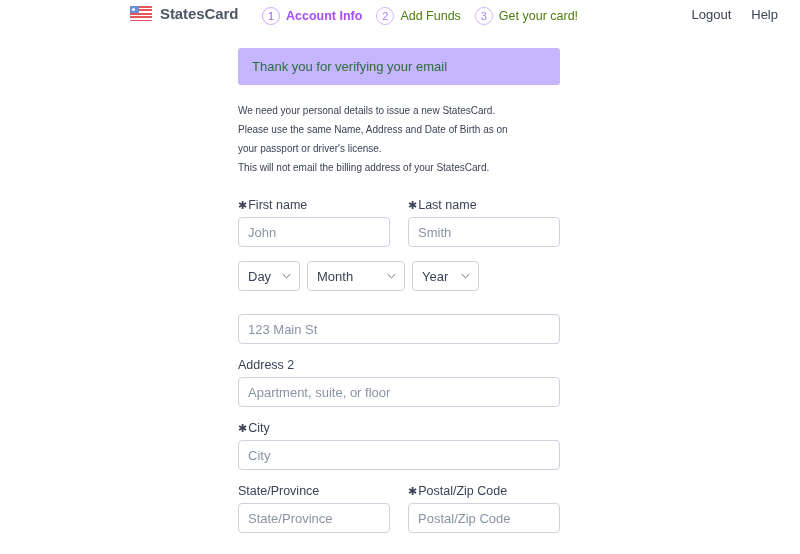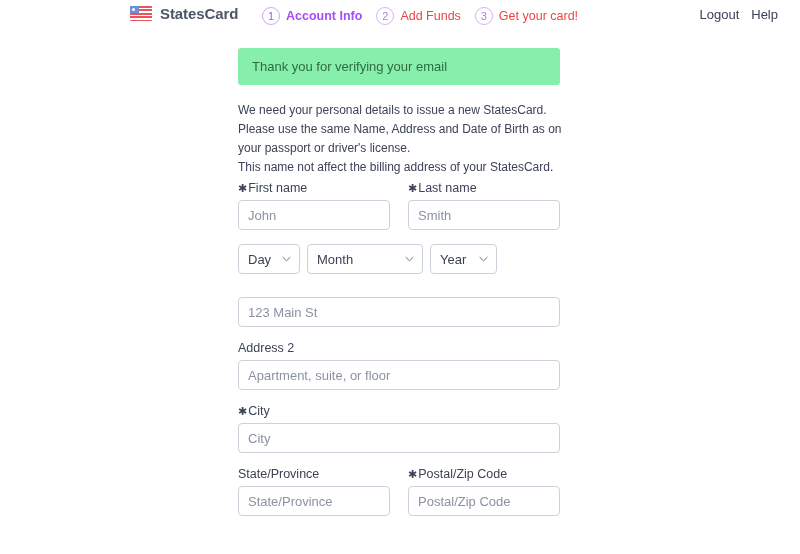--- a/index.html
+++ b/index.html
@@ -67,48 +67,48 @@
   .step-num {
     width: 18px; height: 18px;
     border-radius: 50%;
     border: 1.4px solid #d6b6f7;
     display: flex; align-items: center; justify-content: center;
     font-size: 11px;
     color: #b07ef0;
     line-height: 1;
   }
   .step.active .step-num { border-color: #d0a7f5; color: #a259f0; }
-  .step-label { color: #ef4444; font-size: 12.5px; }
+  .step-label { color: #4d7c0f; font-size: 12.5px; }
   .step.active .step-label { color: #a64df5; font-weight: bold; }
 
   .nav-links {
     position: absolute;
     right: 22px; top: 7px;
-    display: flex; gap: 12px;
+    display: flex; gap: 20px;
     font-size: 13px;
   }
   .nav-link { color: #3c4257; text-decoration: none; cursor: pointer; }
 
   
   .form-col {
     position: absolute;
     left: 238px; top: 48px;
     width: 322px;
   }
 
   .banner {
-    background: #86efac;
+    background: #c4b5fd;
     color: #2f6b41;
     font-size: 13px;
     padding: 11px 14px;
     border-radius: 3px;
     margin-bottom: 16px;
   }
 
-  .intro { font-size: 12px; line-height: 19px; color: #3c4257; margin-bottom: 4px; }
+  .intro { font-size: 10px; line-height: 19px; color: #3c4257; margin-bottom: 21px; }
   .intro div { white-space: nowrap; }
 
   .field { margin-bottom: 14px; }
   .row { display: flex; gap: 18px; }
   .row .field { flex: 1 1 0; }
 
   .label {
     font-size: 12.5px;
     color: #3c4257;
     display: block;
@@ -150,21 +150,21 @@
   .chev {
     position: absolute;
     right: 9px; top: 50%;
     transform: translateY(-50%);
     pointer-events: none;
     width: 9px; height: 9px;
     color: #6b7280;
   }
   .dob-row { display: flex; gap: 7px; align-items: center; }
   .dob-day   { width: 62px; }
-  .dob-month { width: 116px; }
+  .dob-month { width: 98px; }
   .dob-year  { width: 67px; }
 
   .spacer-lg { height: 9px; }
 </style>
 </head>
 <body>
 
 <div class="header">
 
   <div class="brand">
@@ -194,21 +194,21 @@
 </div>
 
 <div class="form-col">
 
   <div class="banner">Thank you for verifying your email</div>
 
   <div class="intro">
     <div>We need your personal details to issue a new StatesCard.</div>
     <div>Please use the same Name, Address and Date of Birth as on</div>
     <div>your passport or driver's license.</div>
-    <div>This name not affect the billing address of your StatesCard.</div>
+    <div>This will not email the billing address of your StatesCard.</div>
   </div>
 
   <div class="row">
     <div class="field">
       <label class="label"><span class="req">✱</span><span>First name</span></label>
       <input class="input" type="text" placeholder="John" style="">
     </div>
     <div class="field">
       <label class="label"><span class="req">✱</span><span>Last name</span></label>
       <input class="input" type="text" placeholder="Smith" style="">

